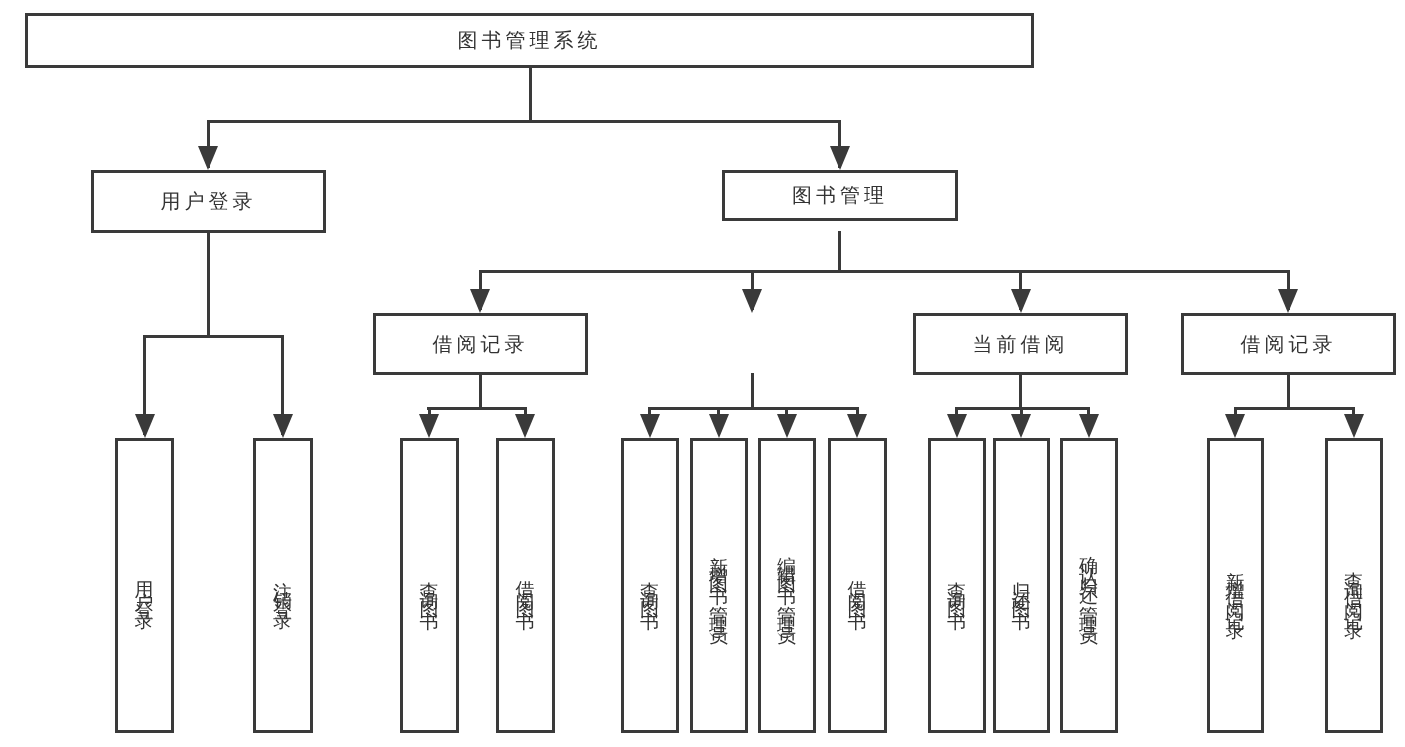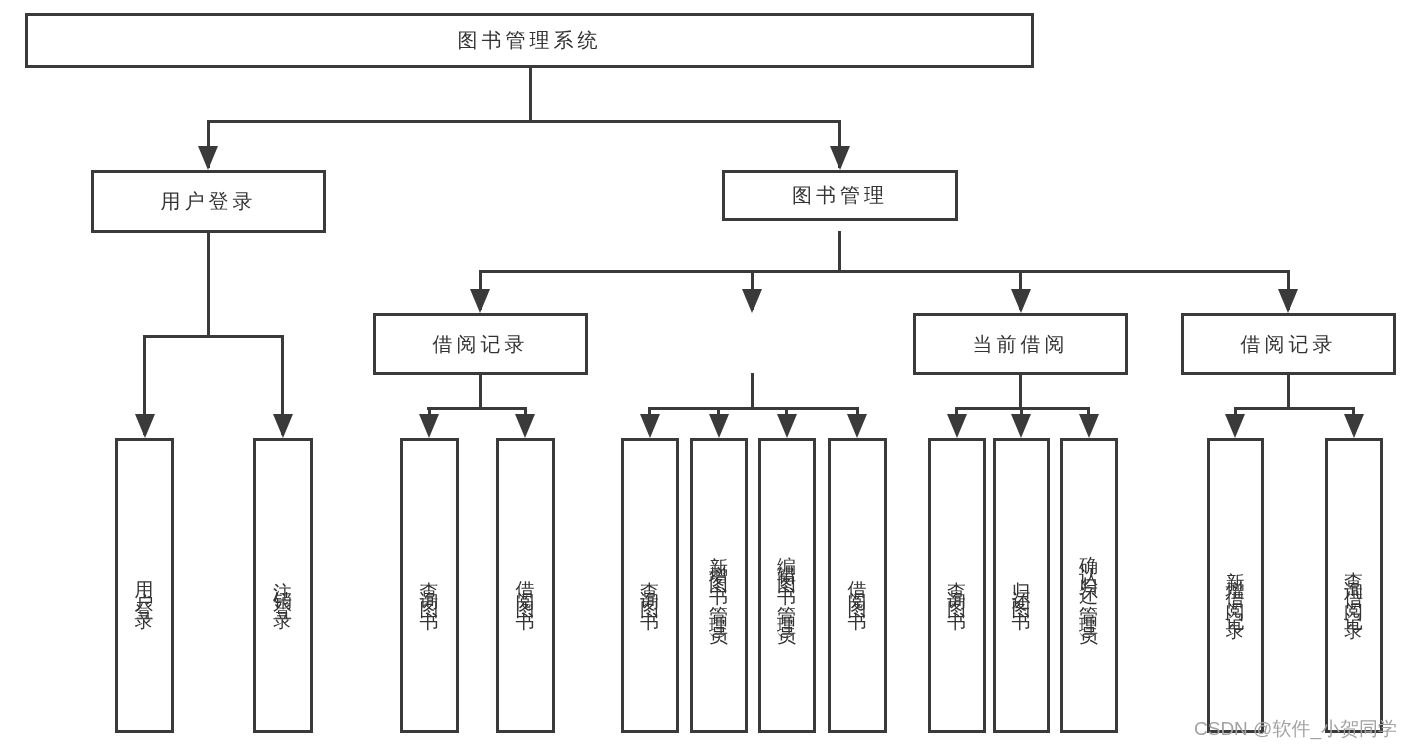--- a/index.html
+++ b/index.html
@@ -199,15 +199,14 @@
   <div class="arrow" style="left:1000px; top:414px;"></div>
   <div class="arrow" style="left:1068px; top:414px;"></div>
 
   <div class="v" style="left:1276px; top:373px; height:36px;"></div>
   <div class="h" style="left:1223px; top:407px; width:121px;"></div>
   <div class="v" style="left:1223px; top:407px; height:14px;"></div>
   <div class="v" style="left:1341px; top:407px; height:14px;"></div>
   <div class="arrow" style="left:1214px; top:414px;"></div>
   <div class="arrow" style="left:1333px; top:414px;"></div>
 
-  <div class="watermark">CSDN @软件_小贺同学</div>
 
 </div>
 
 </body></html>

